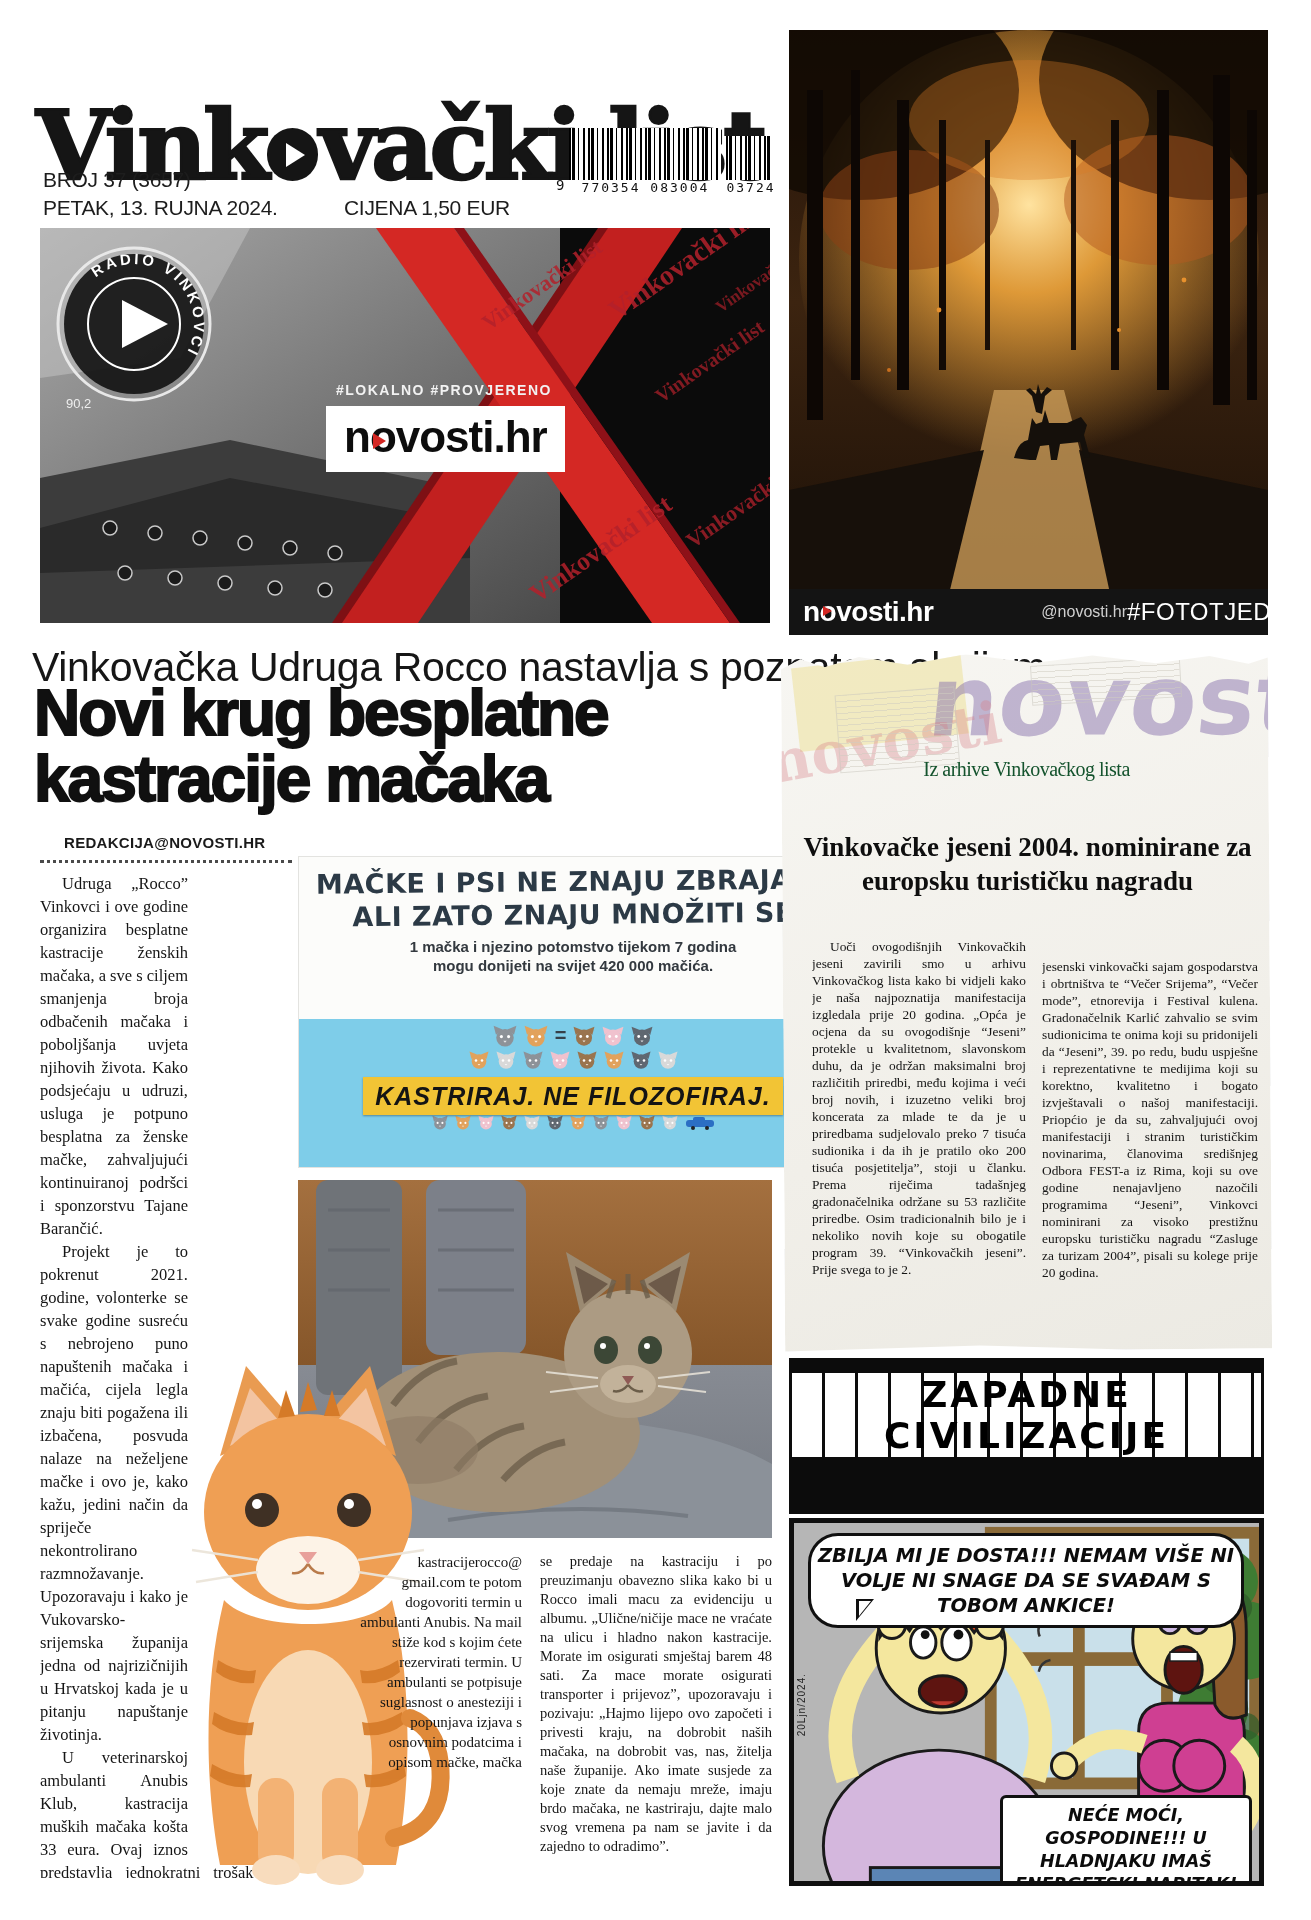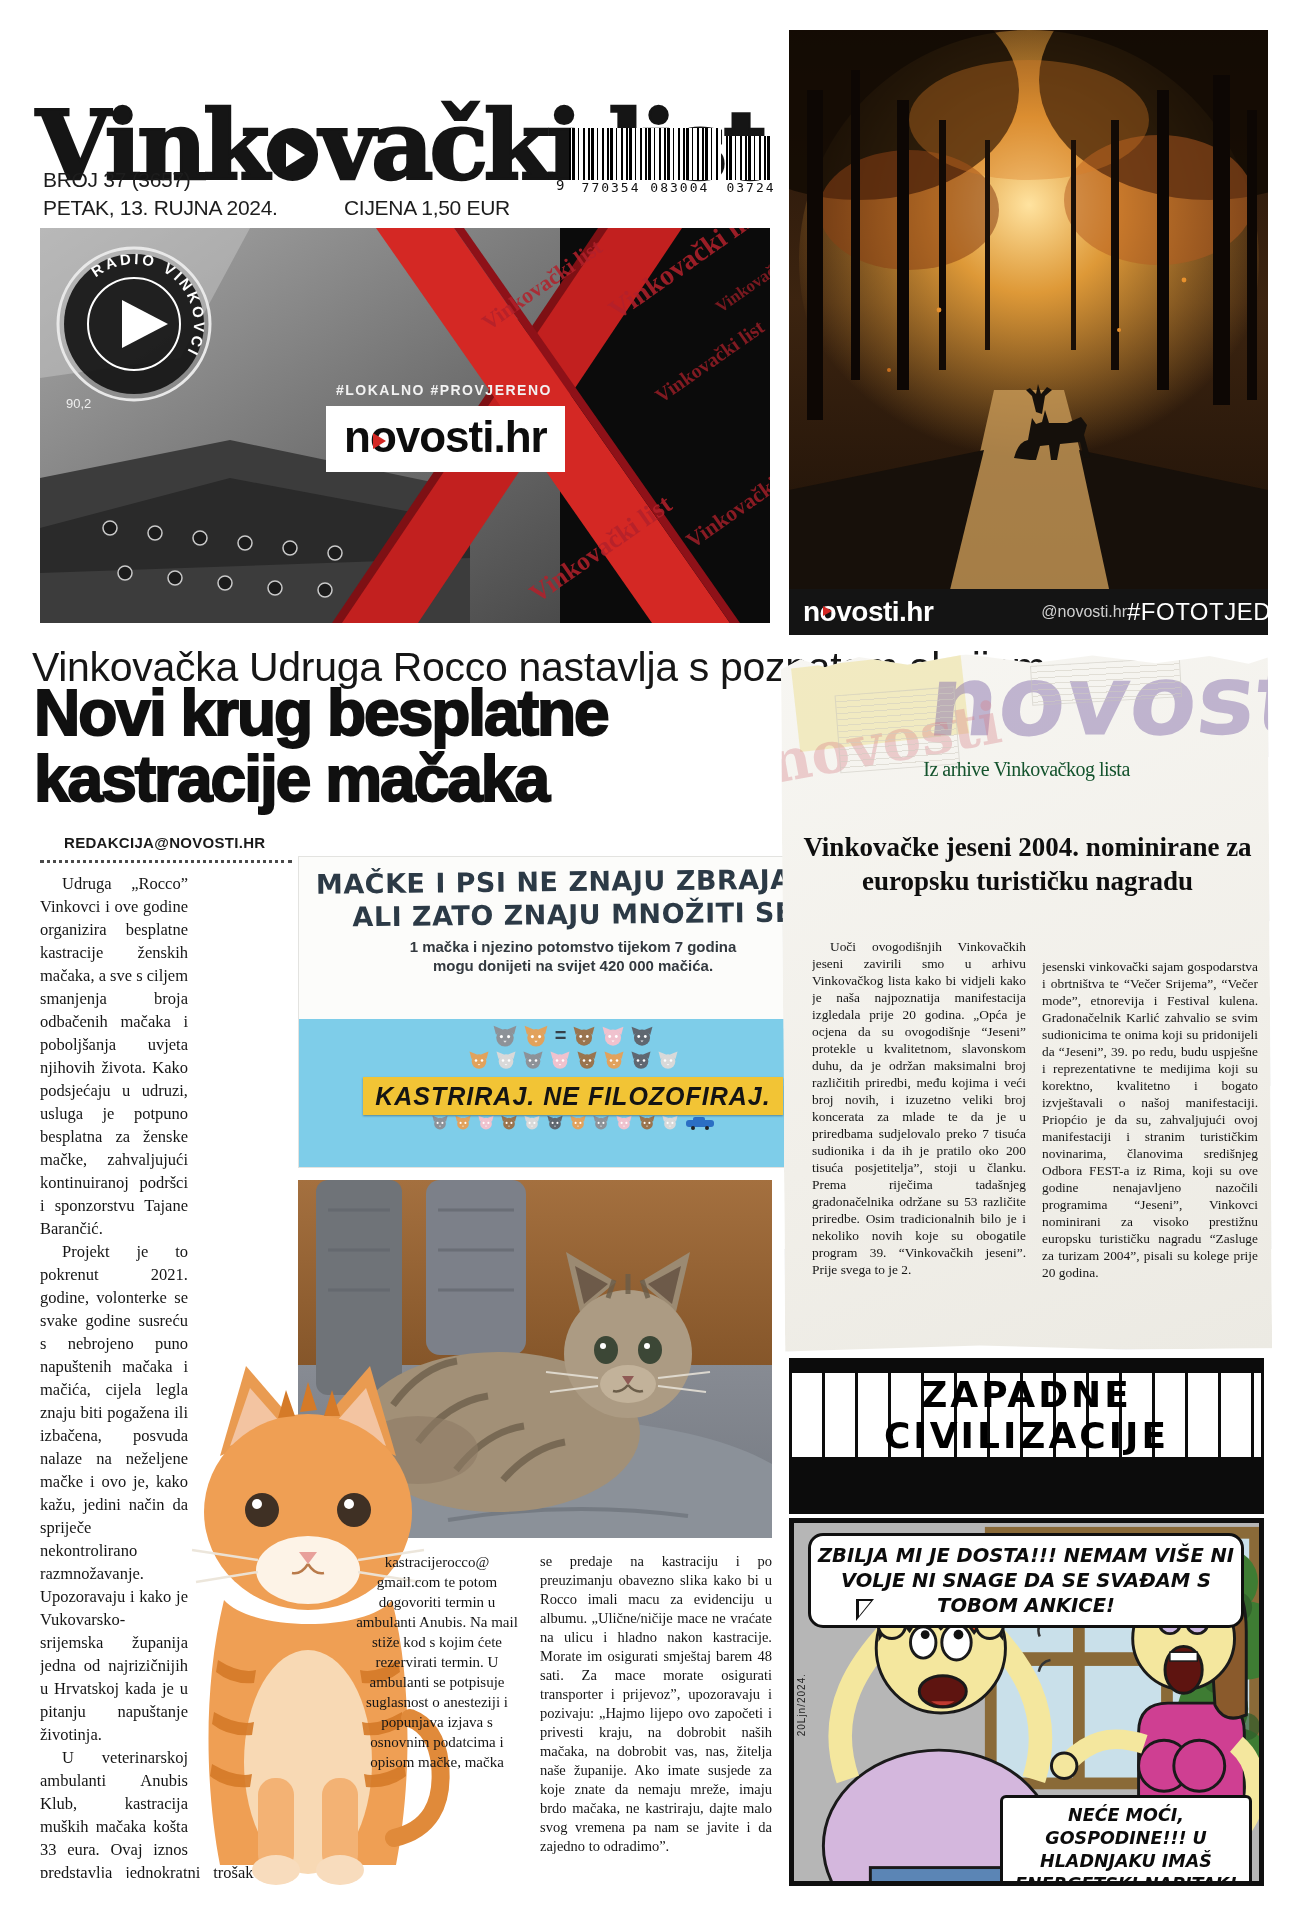--- a/index.html
+++ b/index.html
@@ -58,21 +58,21 @@
   #byline{position:absolute;left:64px;top:834px;font-size:15px;font-weight:bold;color:#1a1a1a;letter-spacing:.3px;}
   #byline-rule{position:absolute;left:40px;top:860px;width:252px;border-top:3px dotted #4a4a4a;}
 
   .serifcol{font-family:"Liberation Serif",serif;color:#151515;}
   #col1{position:absolute;left:40px;top:872px;width:252px;height:1006px;overflow:hidden;
      font-size:16.5px;line-height:23px;text-align:justify;hyphens:auto;}
   #col1 p{margin:0;text-indent:22px;}
   #cat-spacer{float:right;width:96px;height:470px;margin-top:516px;margin-left:8px;}
 
   #col2{position:absolute;left:352px;top:1552px;width:170px;height:368px;overflow:hidden;
-     font-size:15px;line-height:20px;text-align:center;}
+     font-size:15px;line-height:20px;text-align:right;}
   #col3{position:absolute;left:540px;top:1552px;width:232px;height:368px;overflow:hidden;
      font-size:14.5px;line-height:19px;text-align:justify;hyphens:auto;}
   #col2 p,#col3 p{margin:0;}
 
   
   #poster{position:absolute;left:298px;top:856px;width:550px;height:312px;background:#fcfcfa;
      border:1px solid #e3e3e0;text-align:center;overflow:hidden;}
   .poster-head{font-weight:800;font-size:27px;color:#2c3a46;letter-spacing:.5px;line-height:33px;
      font-family:"DejaVu Sans",sans-serif;}
   #poster .heads{margin-top:8px;transform:rotate(-.6deg);}
@@ -119,21 +119,21 @@
   .stencil-line{display:inline-block;background-color:#fff;color:#000;font-weight:900;
      padding:1px 8px;margin:2px 0;font-family:"DejaVu Sans",sans-serif;
      background-image:repeating-linear-gradient(90deg,transparent 0 30px,#0c0c0c 30px 33px);}
   #stencil1{font-size:40px;letter-spacing:7px;}
   #stencil2{font-size:36px;letter-spacing:3px;}
   #comic-panel{position:absolute;left:789px;top:1518px;width:475px;height:368px;
      border:5px solid #0f0f0f;background:#b6b6b6;overflow:hidden;}
   #comic-panel svg.cbg{position:absolute;inset:0;}
   .bubble{position:absolute;background:#fff;border:3px solid #101010;color:#0c0c0c;
      font-style:italic;font-weight:800;text-align:center;font-family:"DejaVu Sans",sans-serif;}
-  #bubble1{left:14px;top:10px;width:436px;border-radius:15px;padding:7px 4px;font-size:19.5px;line-height:25px;}
+  #bubble1{left:14px;top:10px;width:436px;border-radius:30px;padding:7px 4px;font-size:19.5px;line-height:25px;}
   #bubble1-tail{position:absolute;left:62px;top:76px;width:0;height:0;
      border-top:22px solid #101010;border-right:18px solid transparent;}
   #bubble1-tail::after{content:"";position:absolute;left:3px;top:-20px;width:0;height:0;
      border-top:15px solid #fff;border-right:12px solid transparent;}
   #bubble2{left:206px;top:272px;width:252px;border-radius:6px;padding:6px 8px;font-size:17.5px;line-height:23px;}
   #comic-sig{position:absolute;left:2px;top:150px;font-size:10px;color:#222;
      writing-mode:vertical-rl;transform:rotate(180deg);letter-spacing:1px;}
   .hiddefs{position:absolute;width:0;height:0;overflow:hidden;}
 </style>
 </head>

